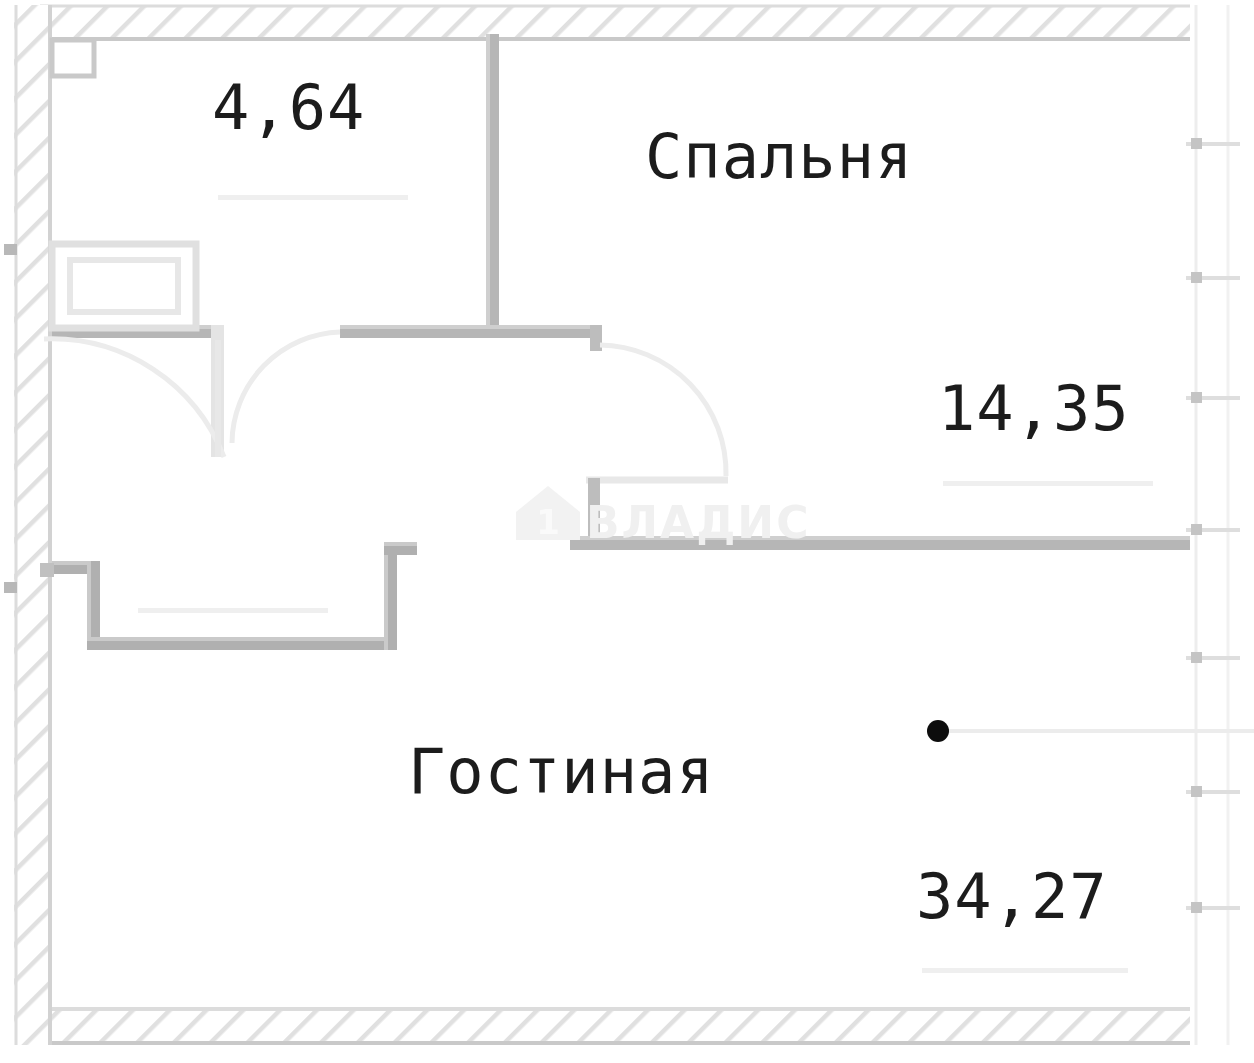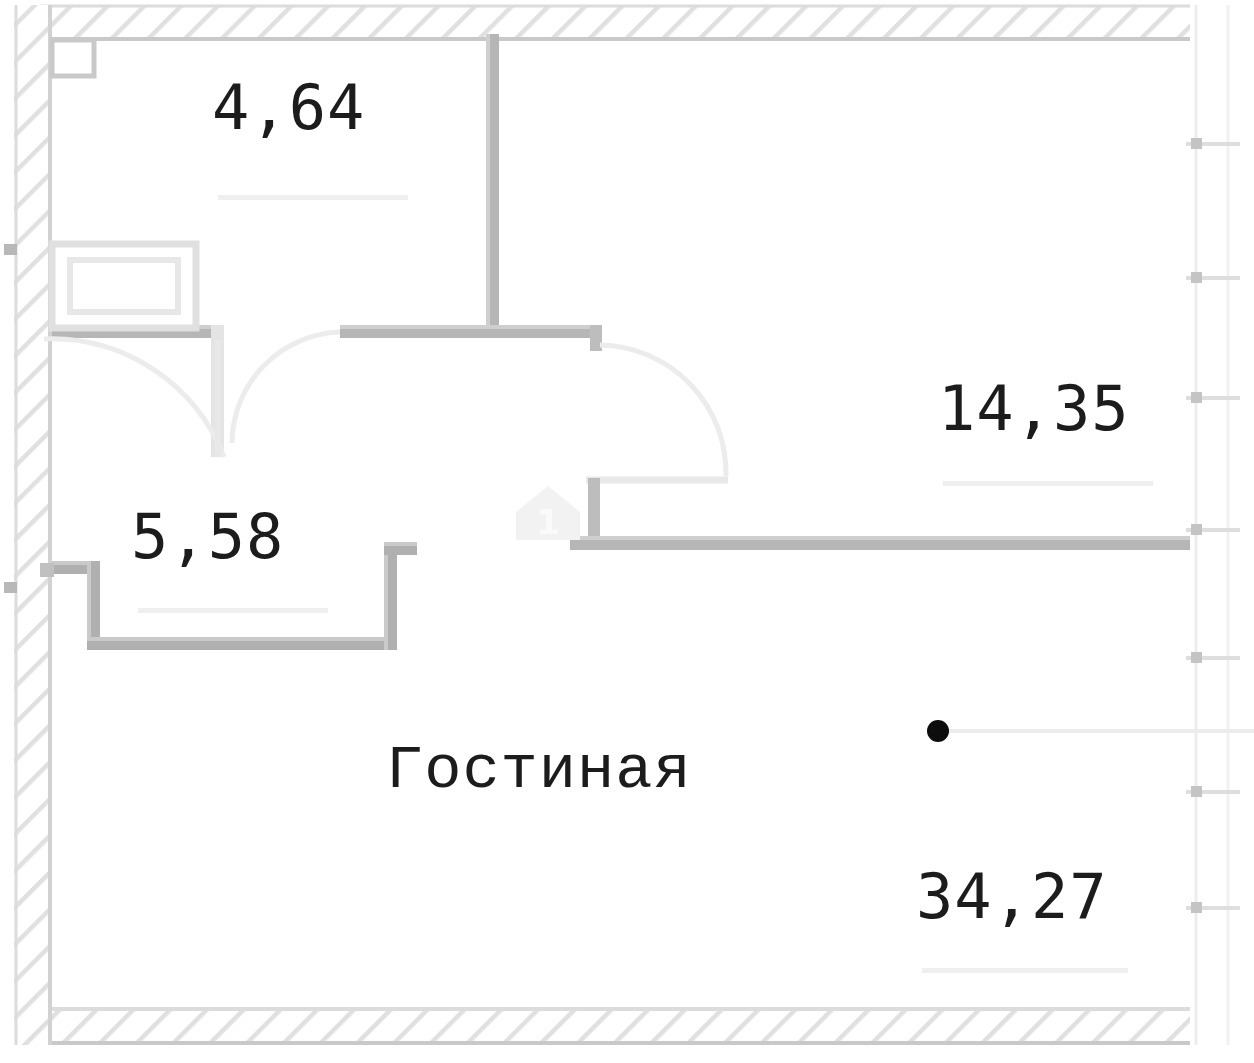--- a/index.html
+++ b/index.html
@@ -192,29 +192,32 @@
       <line x1="944" y1="731" x2="1254" y2="731" stroke="#ececec" stroke-width="4"></line>
       <circle cx="938" cy="731" r="11" fill="#0d0d0d"></circle>
     </g>
 
     <g opacity="1">
       <path d="M 516 540 L 516 512 L 548 486 L 580 512 L 580 540 Z" fill="#f2f2f2"></path>
       <text x="548" y="534" font-family="DejaVu Sans, sans-serif" font-size="34" font-weight="700" fill="#fafafa" text-anchor="middle">1</text>
     </g>
   </svg>
 
+  <div class="watermark" style="left:586px; top:497px;">
+    <span class="wm-text">ВЛАДИС</span>
+  </div>
 
   <div class="plan-label room-area" style="left:212px; top:71px;text-align:center;">4,64</div>
   <div class="area-underline" style="left:218px; top:195px; width:190px;"></div>
 
+  <div class="plan-label room-name" style="left:645px; top:120px;">Спальня</div>
 
   <div class="plan-label room-area" style="left:938px; top:372px;">14,35</div>
   <div class="area-underline" style="left:943px; top:481px; width:210px;"></div>
 
-  <div class="plan-label room-area" style="left:131px; top:500px;">5,58</div>
   <div class="area-underline" style="left:138px; top:608px; width:190px;"></div>
 
-  <div class="plan-label room-name" style="left:386px; top:735px;font-family:Liberation Mono, monospace;">Гостиная</div>
+  <div class="plan-label room-name" style="left:408px; top:735px;">Гостиная</div>
 
   <div class="plan-label room-area" style="left:916px; top:860px;">34,27</div>
   <div class="area-underline" style="left:922px; top:968px; width:206px;"></div>
 
 </div>
 
 </body></html>

